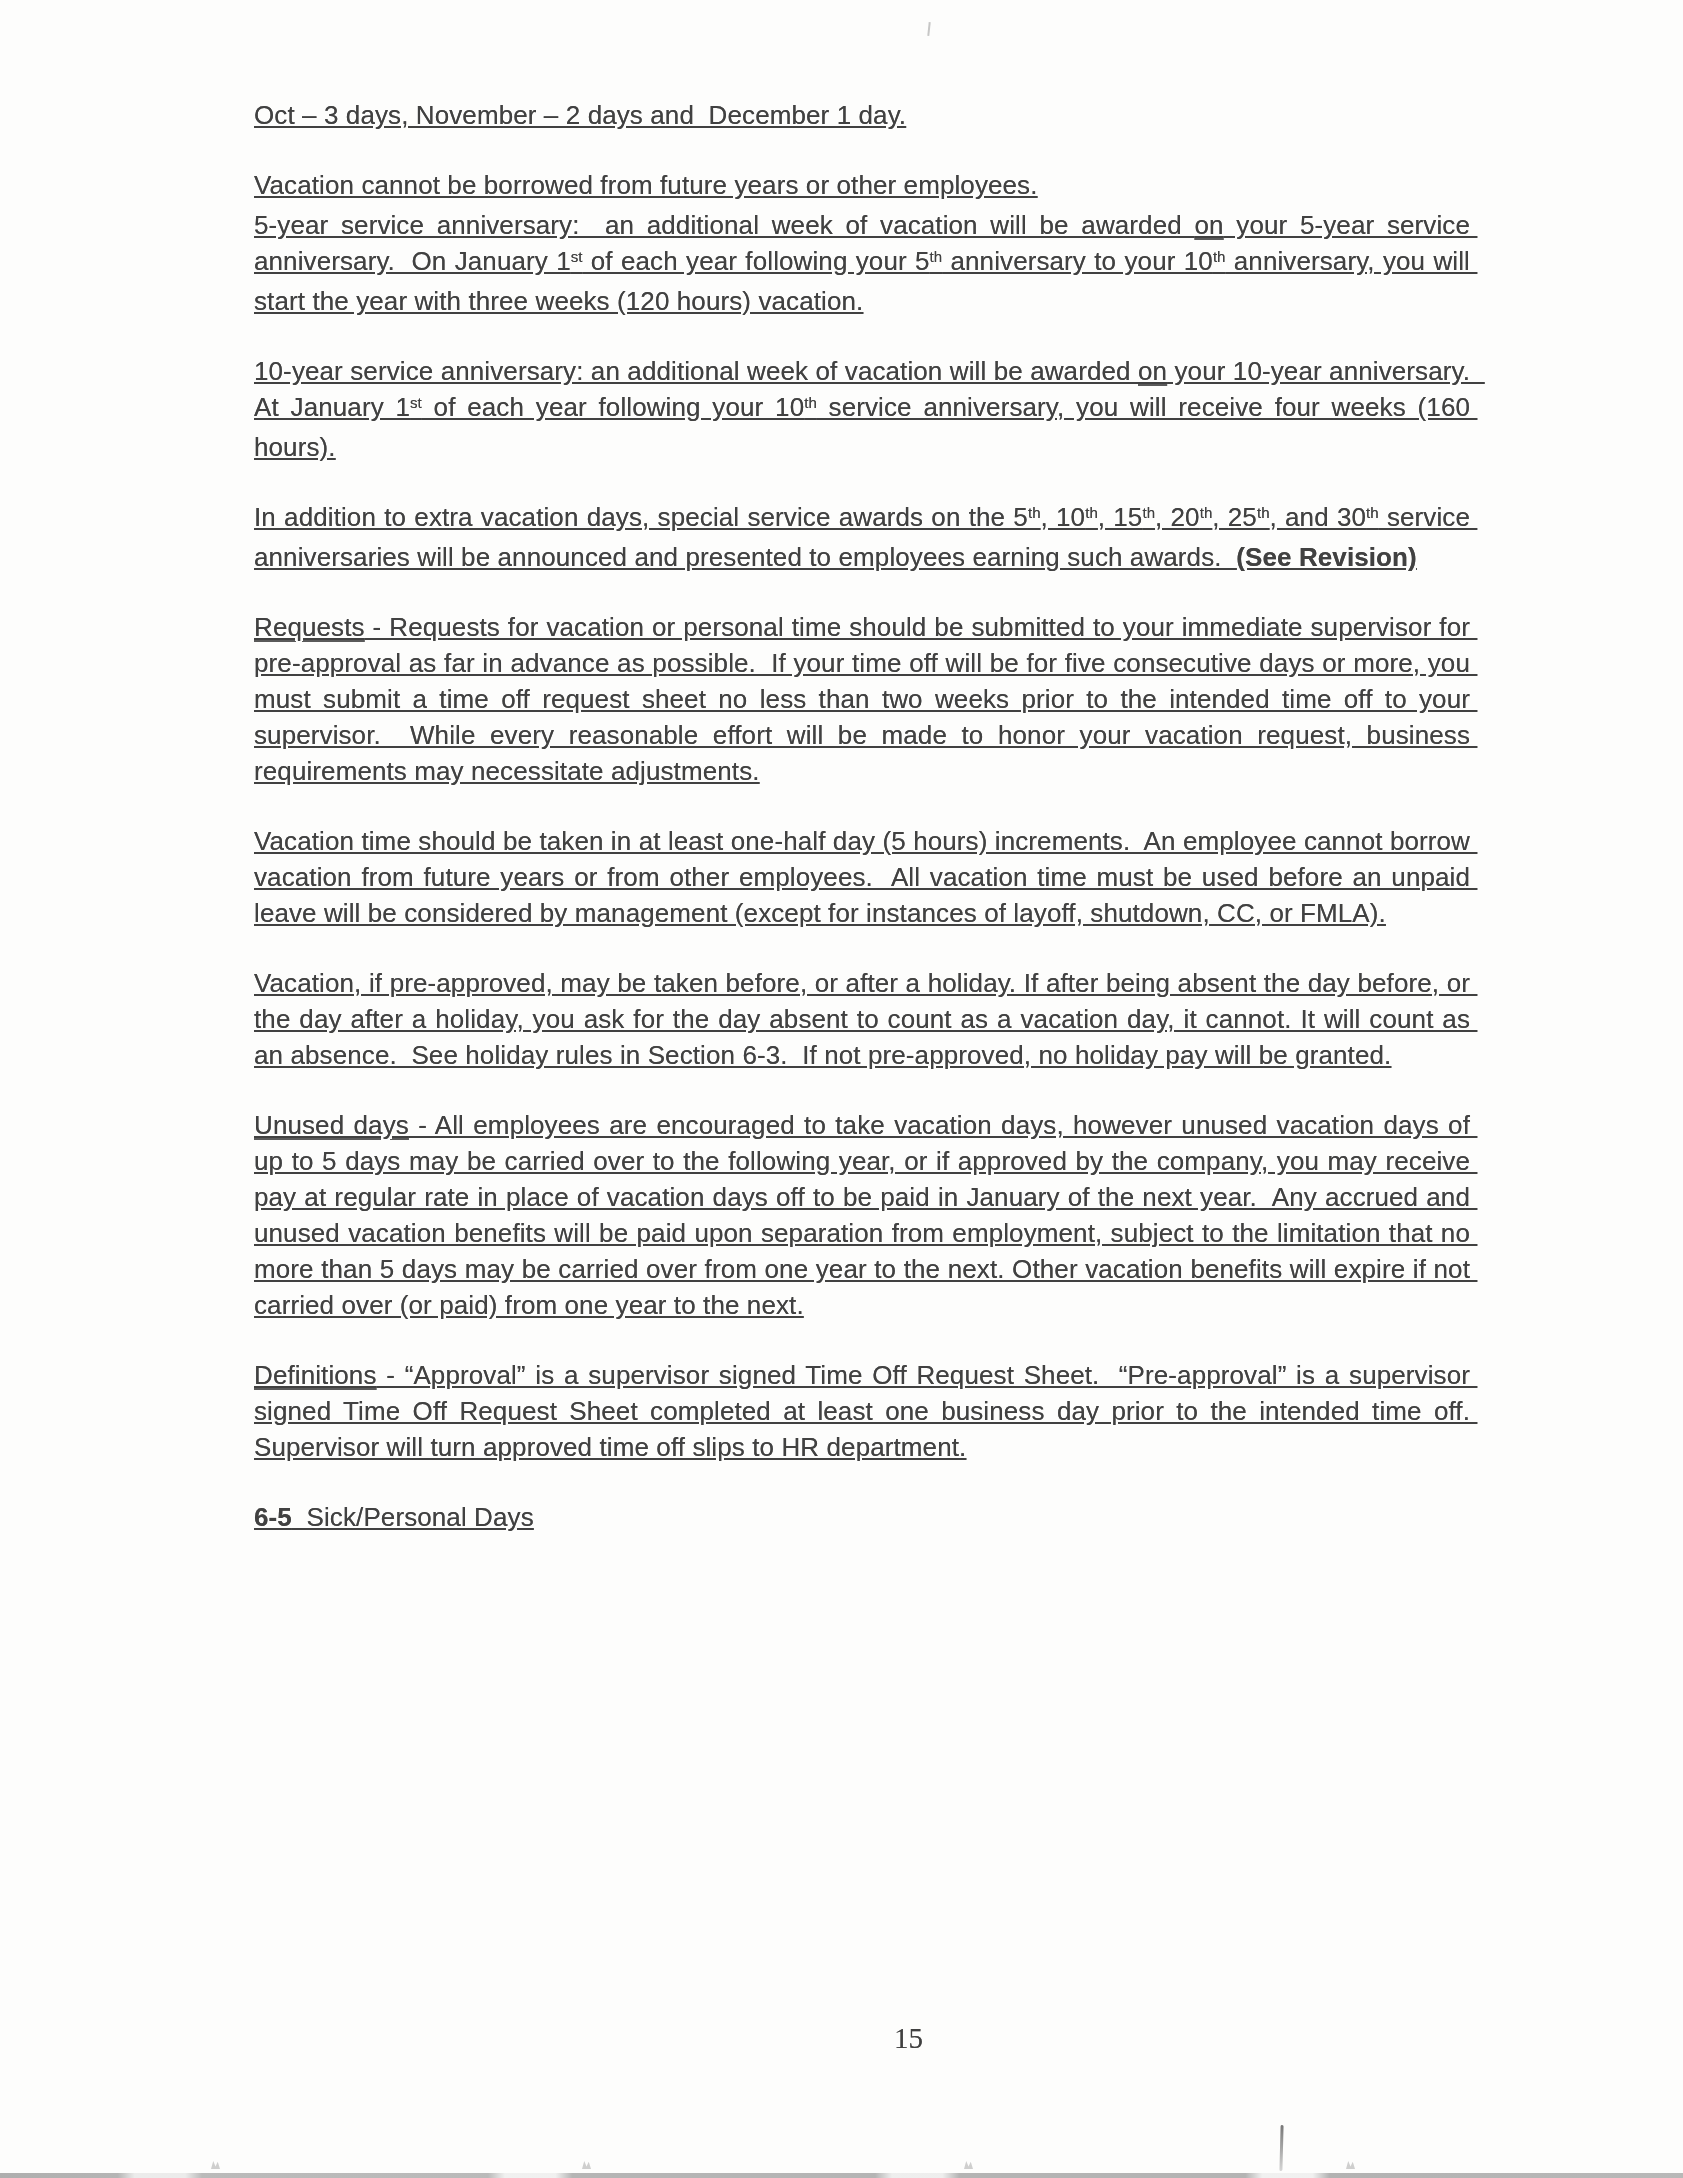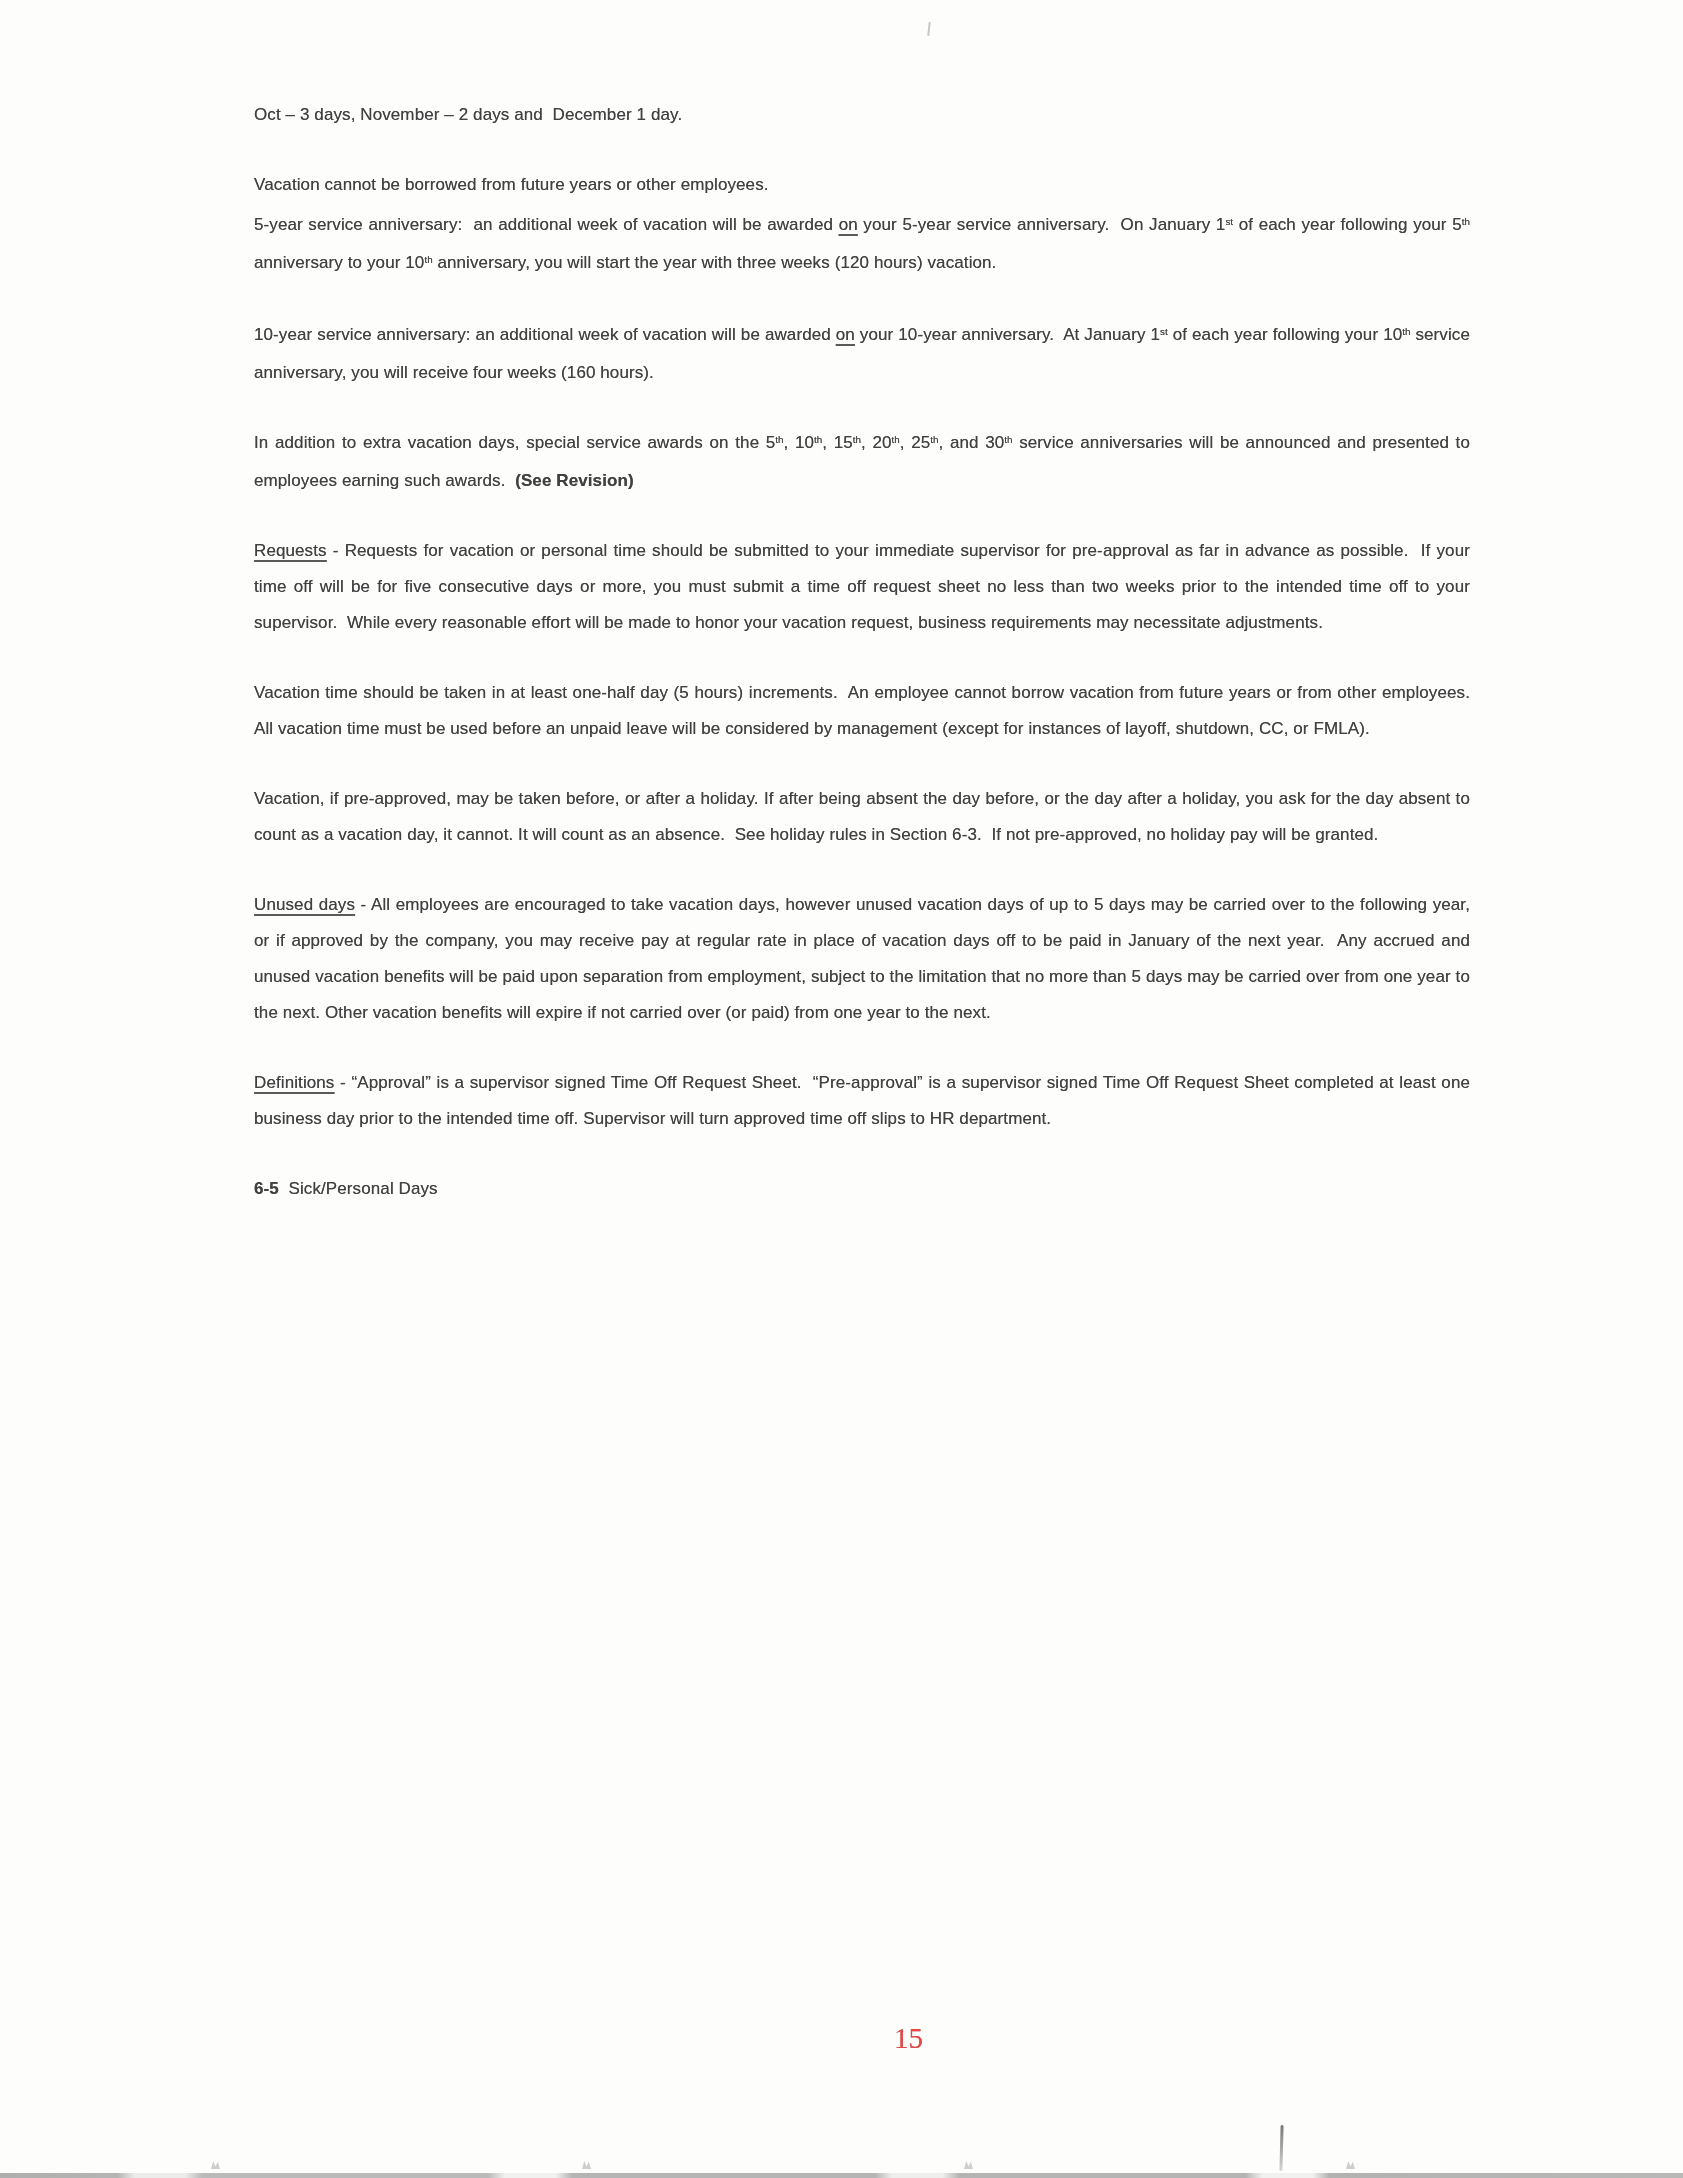--- a/index.html
+++ b/index.html
@@ -15,47 +15,48 @@
     background: #fdfdfc;
   }
   .content {
     position: absolute;
     left: 254px; top: 97px;
     width: 1216px;
     color: #414141;
   }
   p.para {
     margin: 0 0 34px 0;
-    font-size: 17px;
+    font-size: 26px;
     line-height: 36px;
     text-align: justify;
     white-space: pre-wrap;
     letter-spacing: 0.1px;
     text-shadow: 0 0 0.6px rgba(70,70,70,0.75);
+    text-decoration: underline;
   }
   p.para.nogap { margin-bottom: 4px; }
   .u {
     text-decoration: underline;
     text-decoration-thickness: 2px;
     text-underline-offset: 4px;
     text-decoration-color: #5a5a5a;
   }
   .b { font-weight: bold; }
   .sup {
     font-size: 0.58em;
     position: relative;
     top: -0.52em;
     letter-spacing: 0;
   }
   .footer-page-number {
     position: absolute;
     left: 894px; top: 2022px;
     font-family: "Liberation Serif", serif;
     font-size: 29px;
-    color: #ef4444;
+    color: #404040;
     text-shadow: 0 0 0.5px rgba(80,80,80,0.6);
   }
   
   .bottom-edge {
     position: absolute; left: 0; right: 0; bottom: 0; height: 5px;
     background: linear-gradient(90deg,
       rgba(110,110,110,0.55) 0%, rgba(110,110,110,0.50) 7%,
       rgba(175,175,175,0.22) 8%, rgba(175,175,175,0.22) 11%,
       rgba(120,120,120,0.50) 12%, rgba(120,120,120,0.50) 29%,
       rgba(185,185,185,0.18) 30%, rgba(185,185,185,0.18) 33%,

